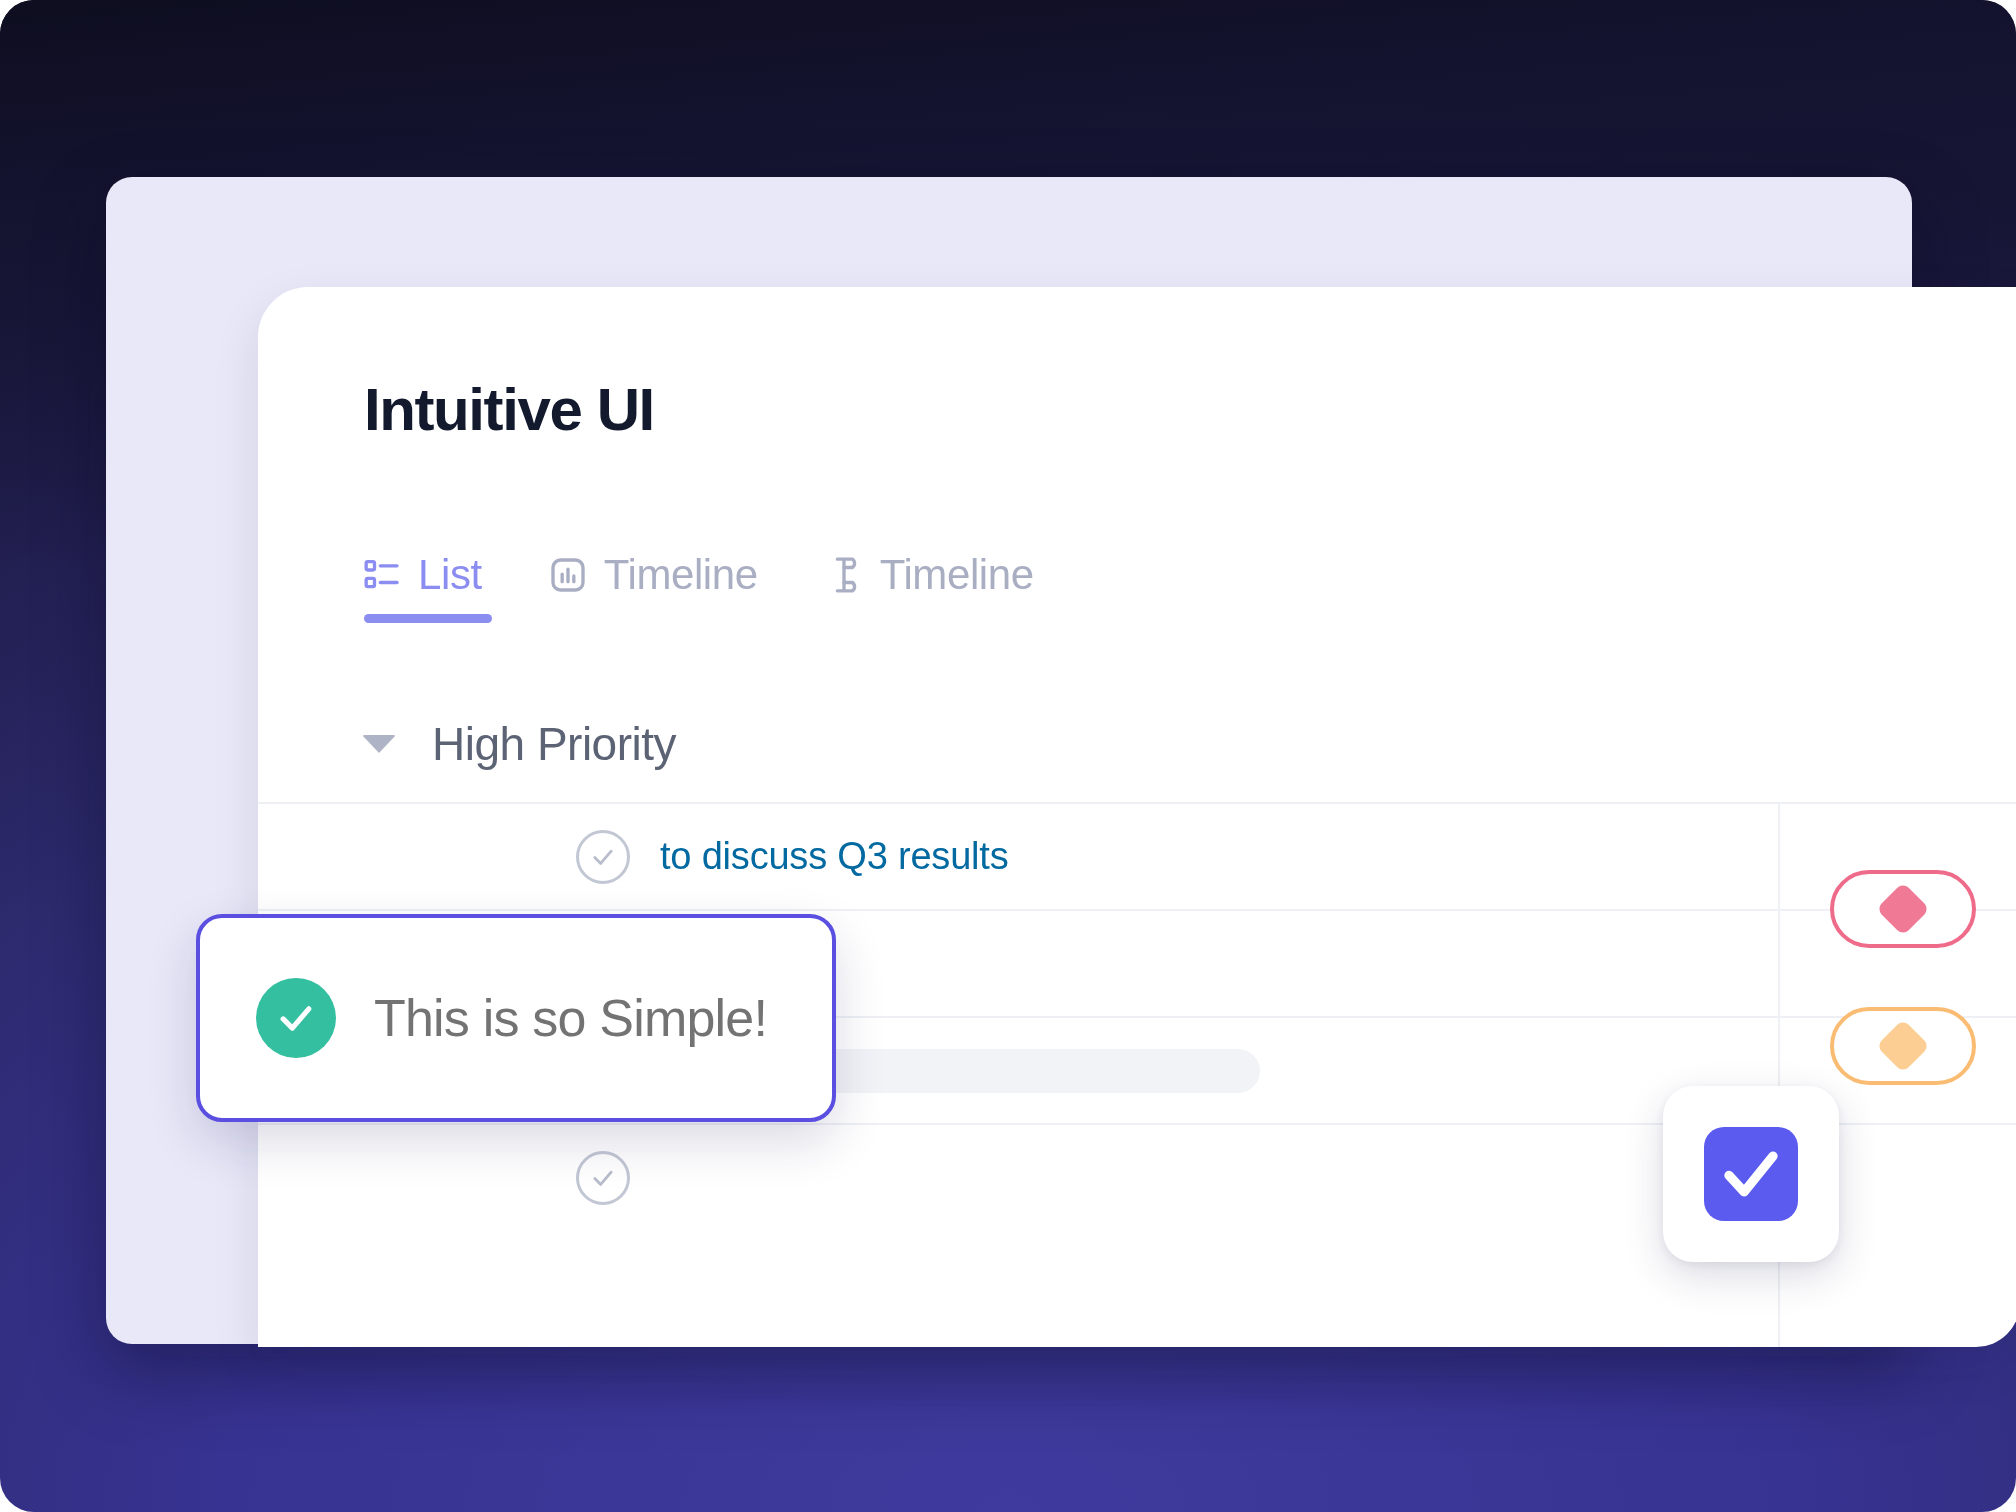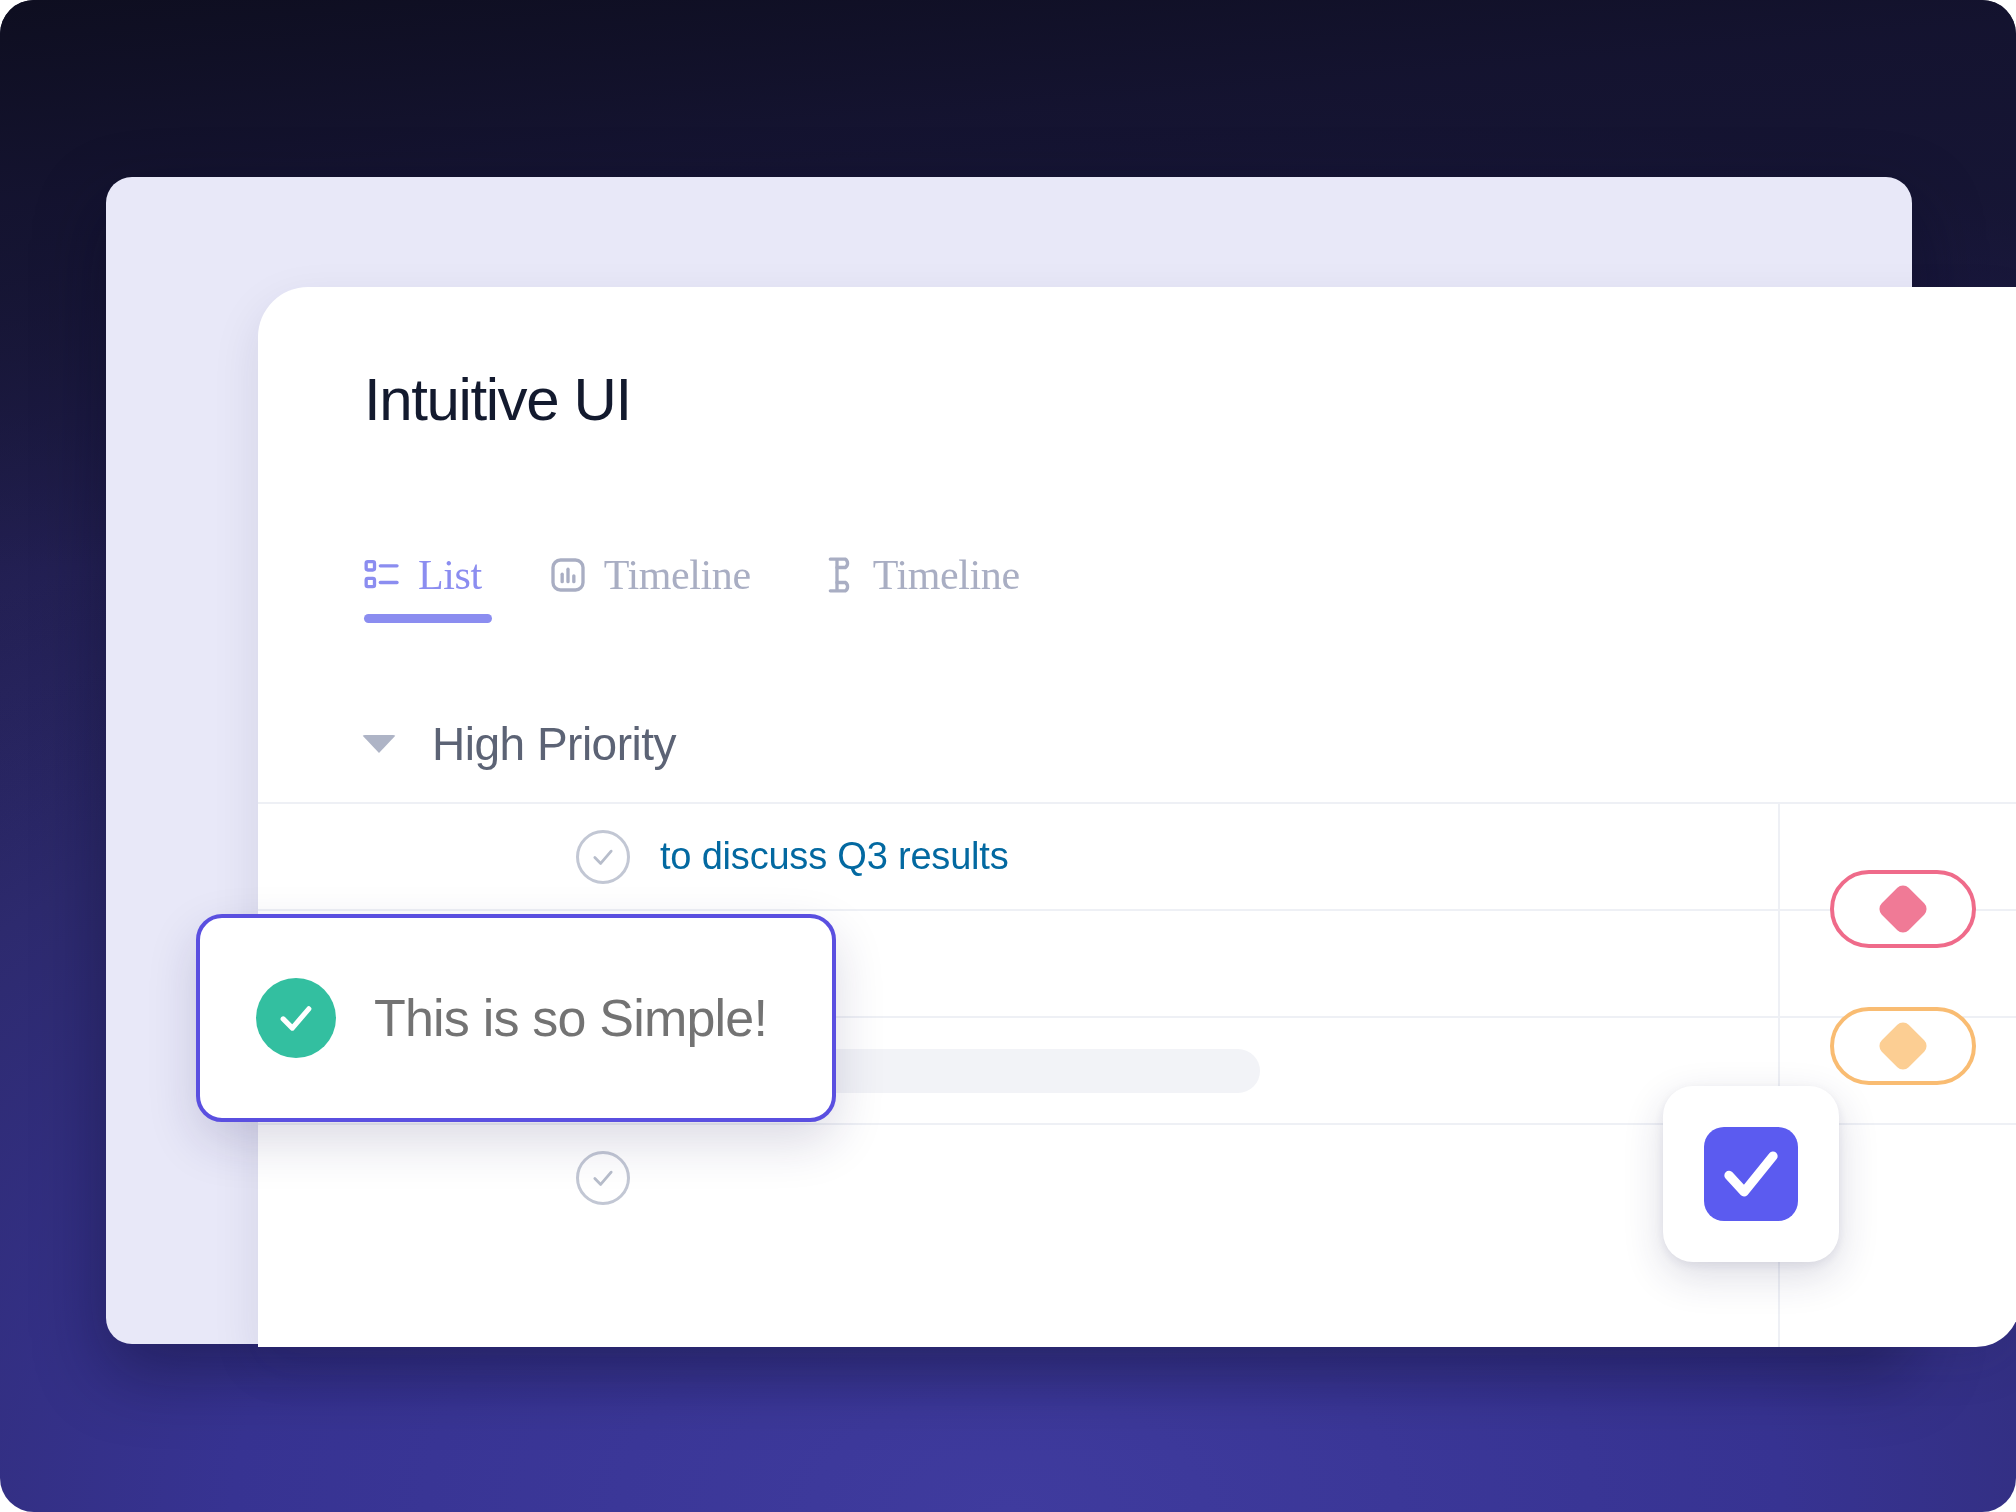--- a/index.html
+++ b/index.html
@@ -54,23 +54,23 @@
     border-bottom-right-radius: 44px;
     border-bottom-left-radius: 0px;
     box-shadow: 0 18px 48px rgba(30,30,70,0.10);
     overflow: hidden;
   }
 
   
   #page-title {
     position: absolute;
     left: 106px;
-    top: 78px;
+    top: 88px;
     font-size: 60px;
-    font-weight: 400;
+    font-weight: 700;
     letter-spacing: -1.4px;
     color: #131a2e;
     white-space: nowrap;
   }
 
   
   #tabbar {
     position: absolute;
     left: 104px;
     top: 264px;
@@ -79,21 +79,20 @@
     gap: 66px;
   }
   .tab {
     position: relative;
     display: flex;
     align-items: center;
     gap: 16px;
     padding-bottom: 26px;
     cursor: pointer;
     white-space: nowrap;
-    font-family: Liberation Serif, serif;
   }
   .tab .tab-icon { display: flex; align-items: center; }
   .tab .tab-label {
     font-size: 42px;
     font-weight: 400;
     letter-spacing: -0.4px;
     color: #a9aec3;
   }
   .tab.active .tab-label { color: #8b8df0; font-weight: 400; }
   .tab.active .tab-underline {

